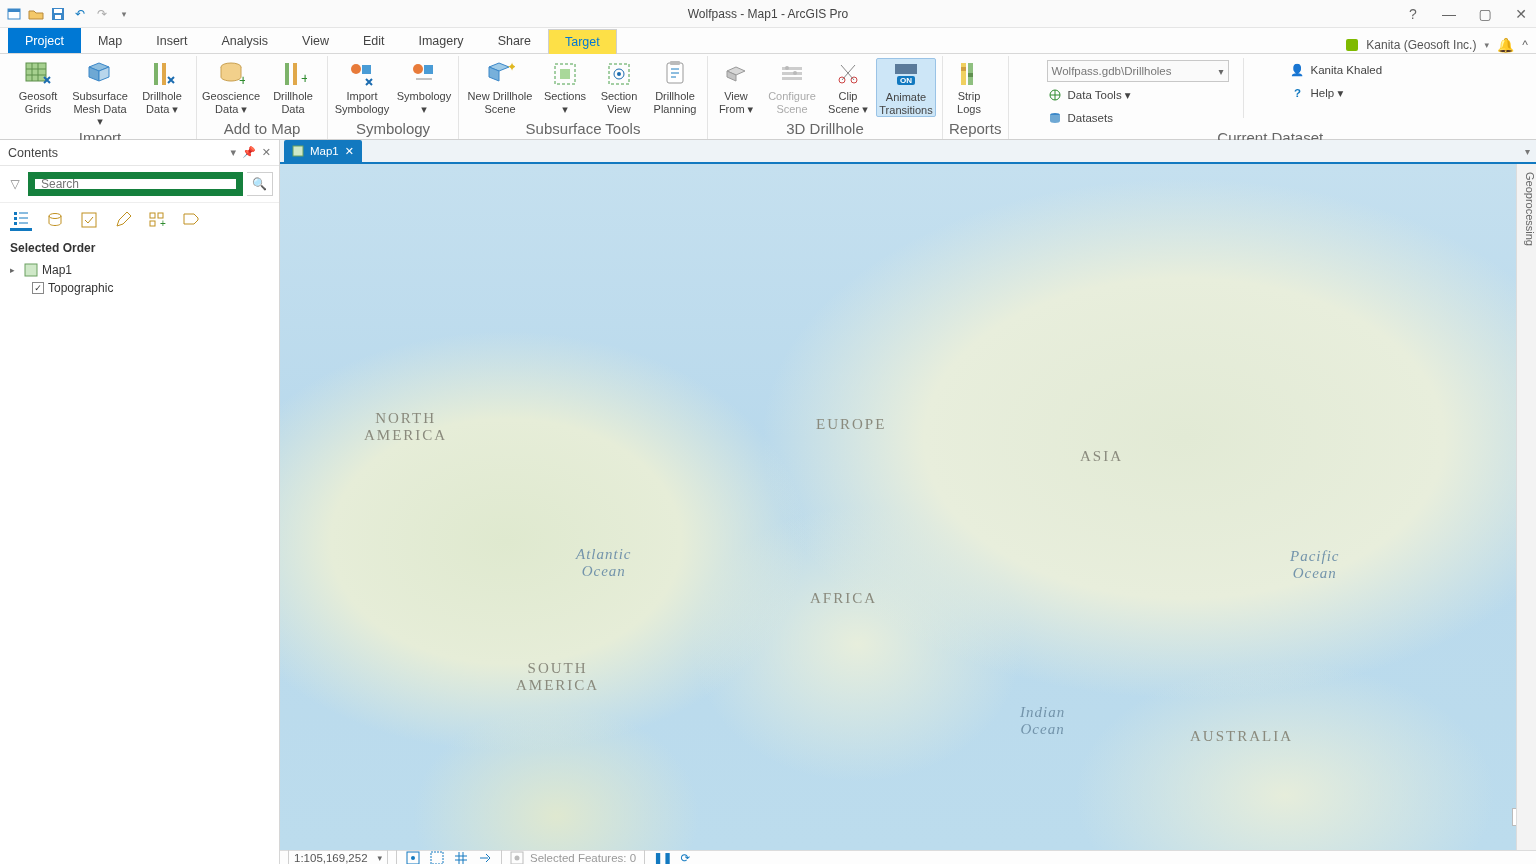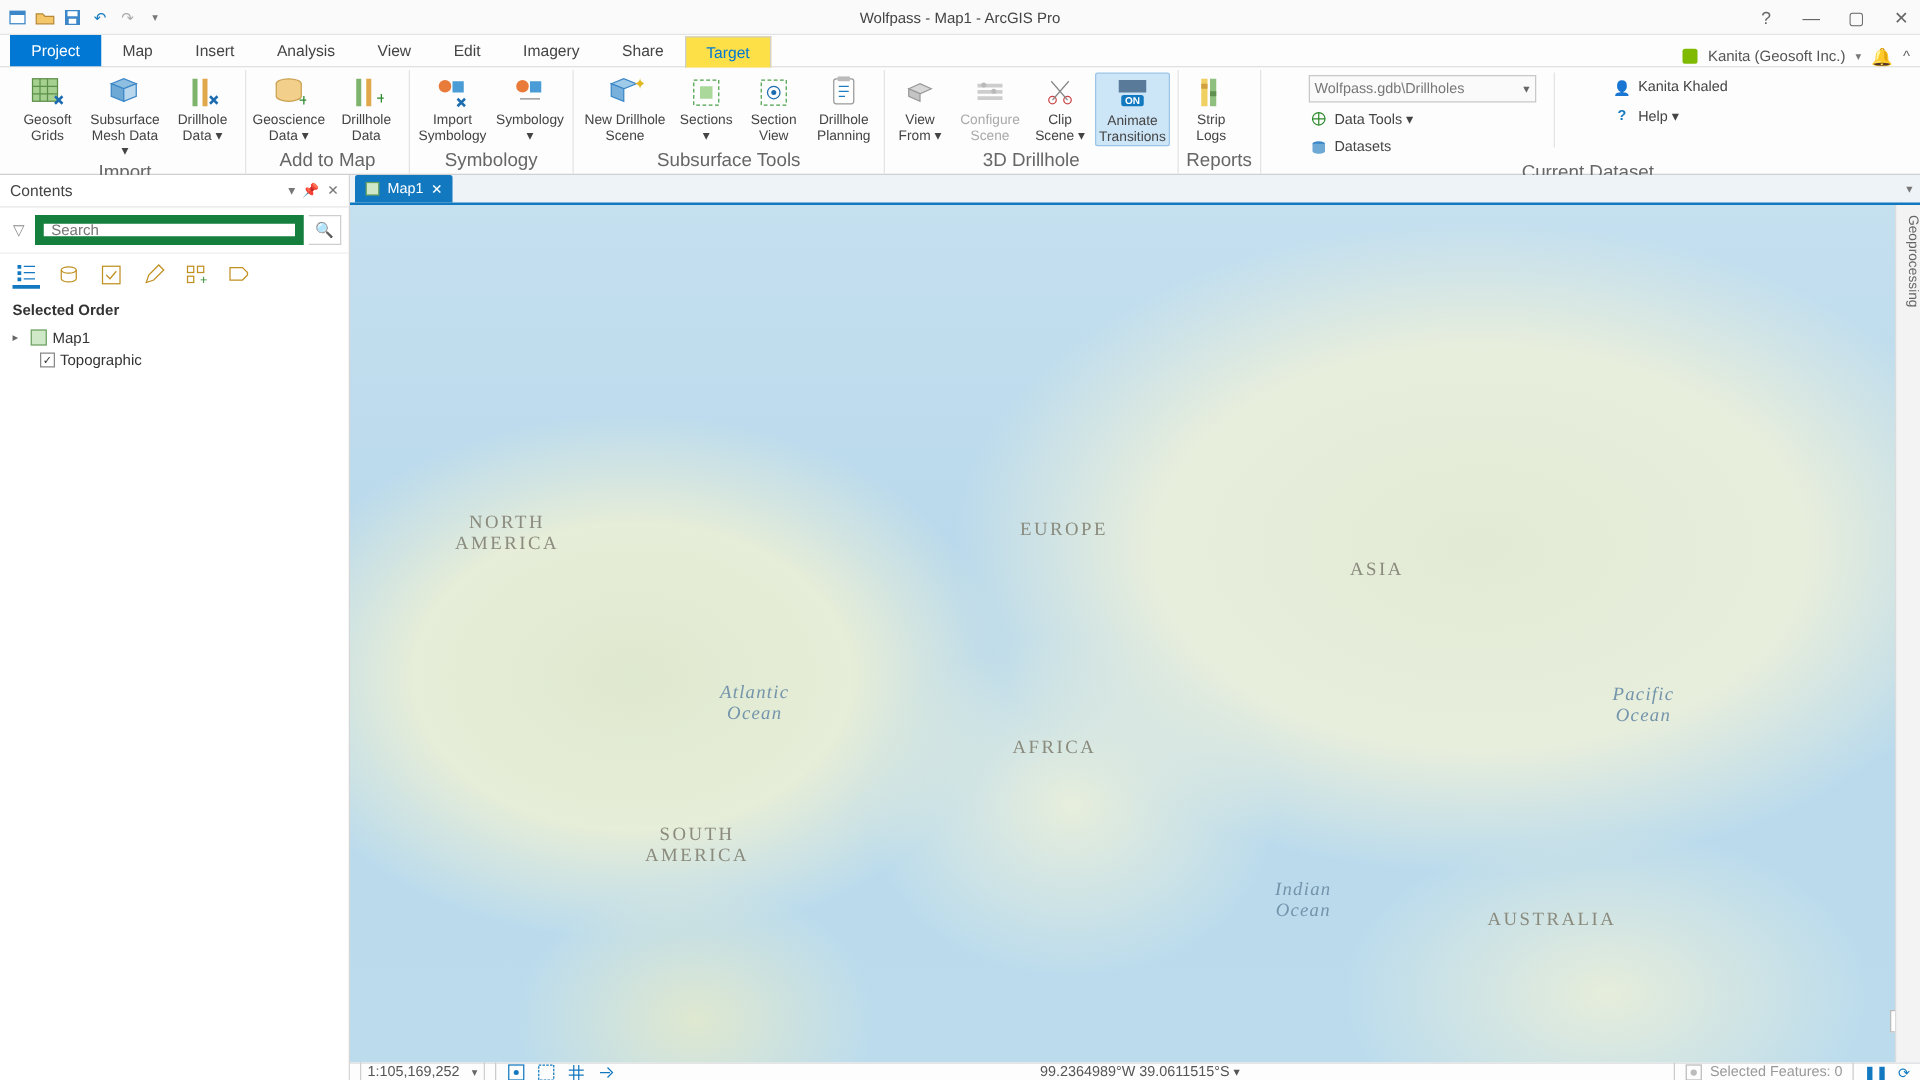--- a/index.html
+++ b/index.html
@@ -513,21 +513,20 @@
               <svg width="14" height="14">
                 <path d="M1 5h12M1 9h12M5 1v12M9 1v12" stroke="#1279c0"></path>
               </svg>
             </span>
           <span class="sbi">
               <svg width="14" height="14">
                 <path d="M2 7h8M8 3l4 4-4 4" fill="none" stroke="#1279c0"></path>
               </svg>
             </span>
         </div>
-        <div class="coords"><span>99.2364989°W 39.0611515°S</span> <span style="font-size:10px">▾</span></div>
         <div class="sb-sep"></div>
         <div class="sel-feat">
             <svg width="14" height="14">
               <rect x="1" y="1" width="12" height="12" fill="none" stroke="#bbb"></rect>
               <circle cx="7" cy="7" r="2.5" fill="#bbb"></circle>
             </svg>
             <span>Selected Features: 0</span>
           </div>
         <div class="sb-sep"></div>
         <div class="sb-right">

